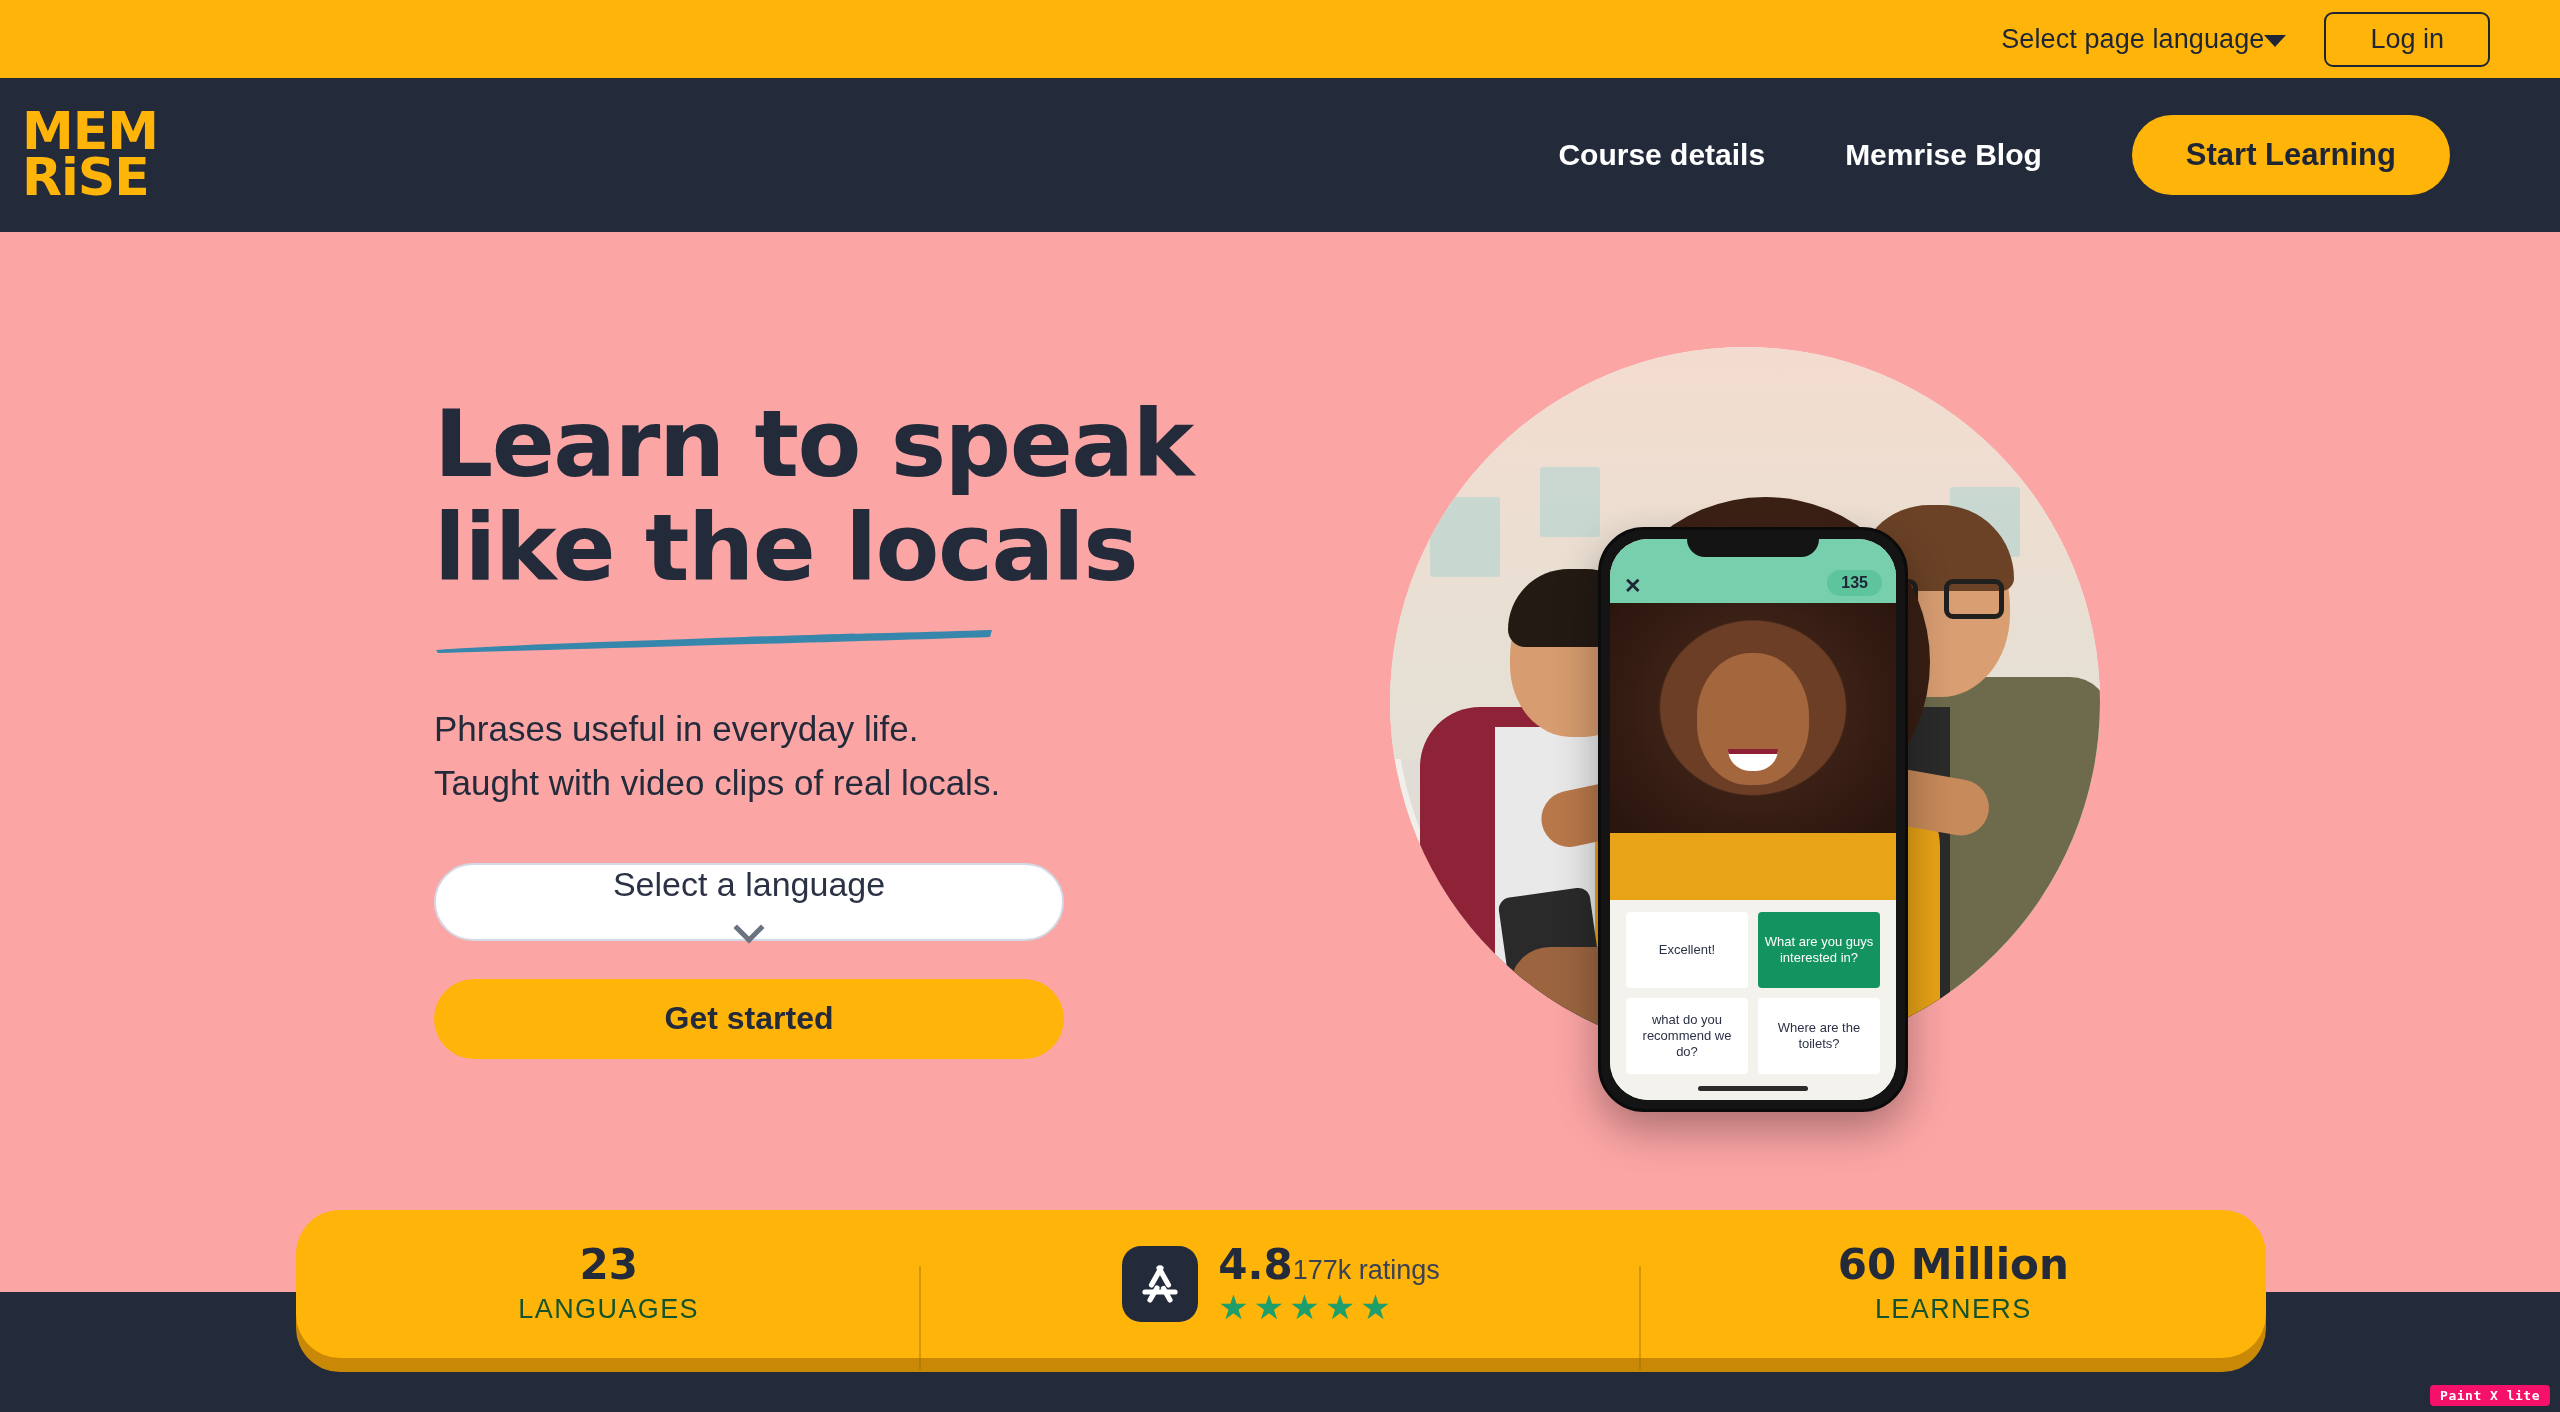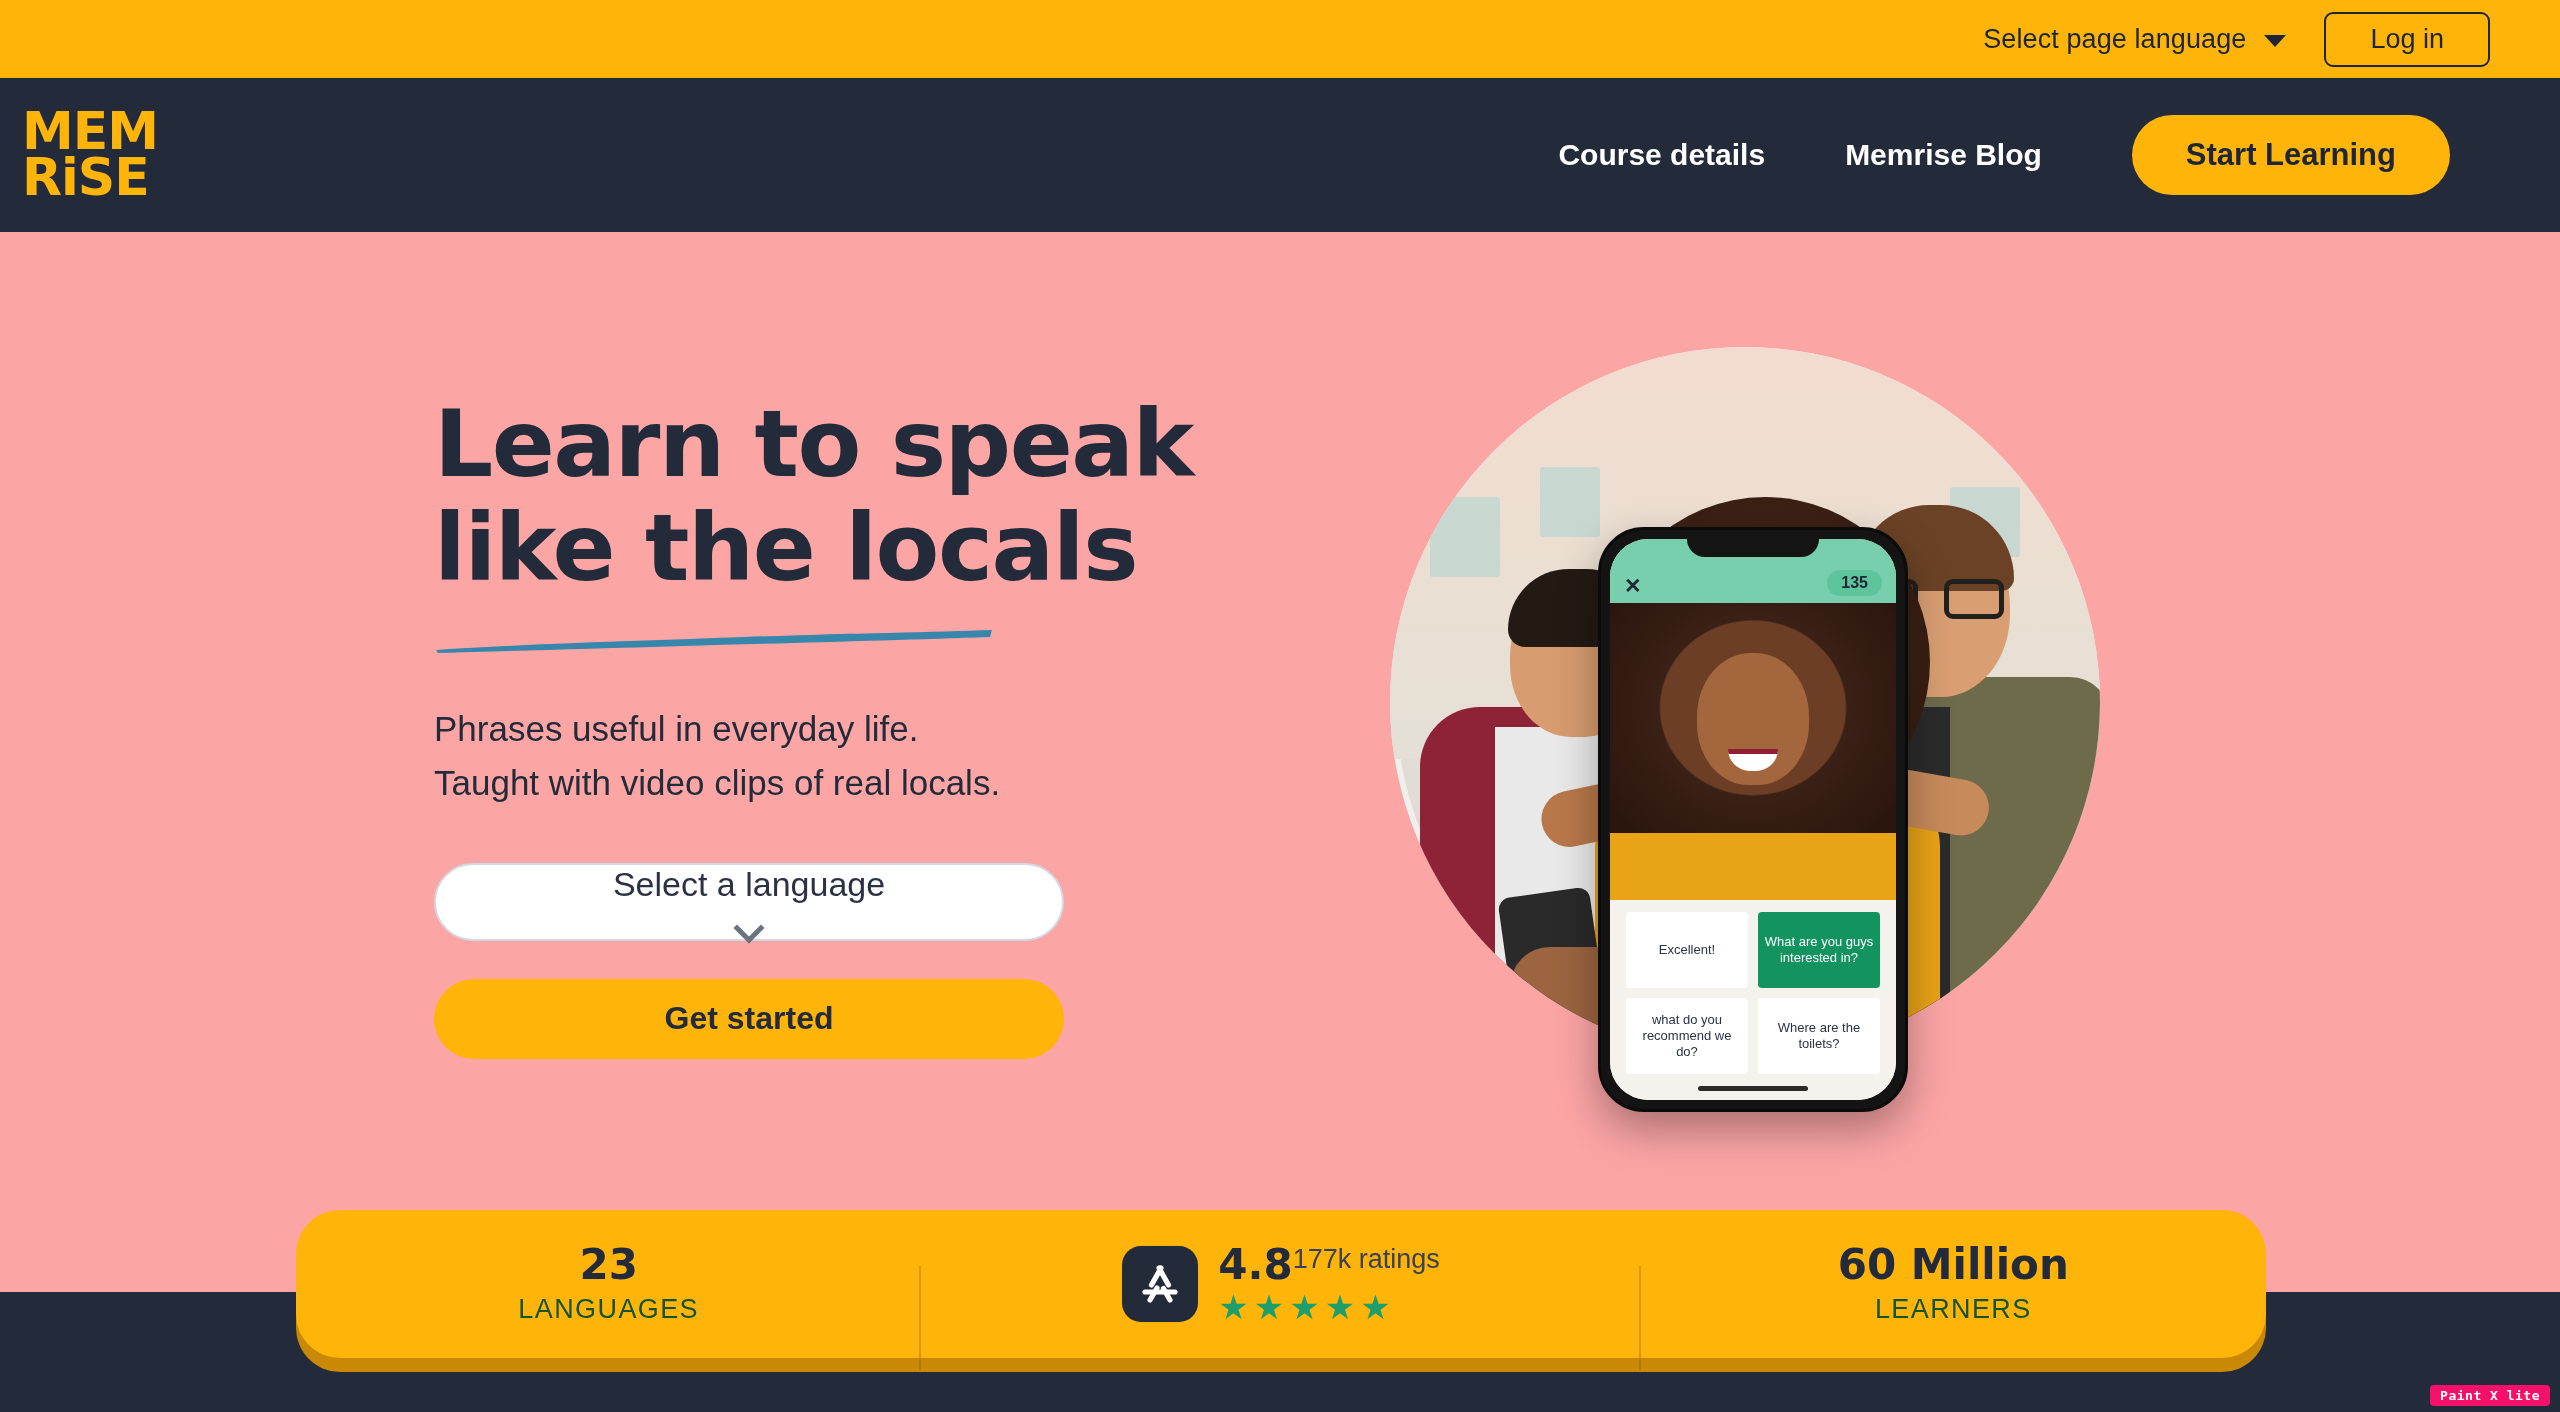--- a/index.html
+++ b/index.html
@@ -11,21 +11,21 @@
     position:relative;
   }
 
   
   .topbar{
     position:absolute;left:0;top:0;width:2560px;height:78px;
     background:#FFB409;
     display:flex;align-items:center;justify-content:flex-end;
   }
   .lang-select{
-    display:flex;align-items:center;gap:18px;
+    display:flex;align-items:center;
     color:#1E2535;font-size:27px;letter-spacing:.1px;
     cursor:pointer;margin-right:38px;
   }
   .caret-down{
     width:0;height:0;border-left:11px solid transparent;
     border-right:11px solid transparent;border-top:12px solid #1E2535;
     display:block;margin-top:3px;
   }
   .login-btn{
     border:2px solid #1E2535;border-radius:9px;background:transparent;
@@ -286,21 +286,21 @@
   .rating-stat{flex:1.15;display:flex;align-items:center;justify-content:center;gap:20px;position:relative;}
   .rating-stat.divider::after{
     content:"";position:absolute;right:0;top:22px;width:2px;height:104px;
     background:rgba(140,96,8,.35);
   }
   .appstore-icon{
     width:76px;height:76px;background:#232B3B;border-radius:19px;
     display:flex;align-items:center;justify-content:center;flex:none;
   }
   .rating-col{display:flex;flex-direction:column;gap:4px;}
-  .rating-top{display:flex;align-items:flex-start;}
+  .rating-top{display:flex;align-items:flex-end;}
   .rating-num{
     color:#232B3B;font-size:42px;font-weight:bold;
     font-family:"DejaVu Sans", sans-serif;line-height:1;
   }
   .rating-count{color:#3A4154;font-size:27px;}
   .stars{display:flex;gap:5px;}
   .star{color:#1E9E6A;font-size:34px;line-height:1;}
 
   
   .watermark{

